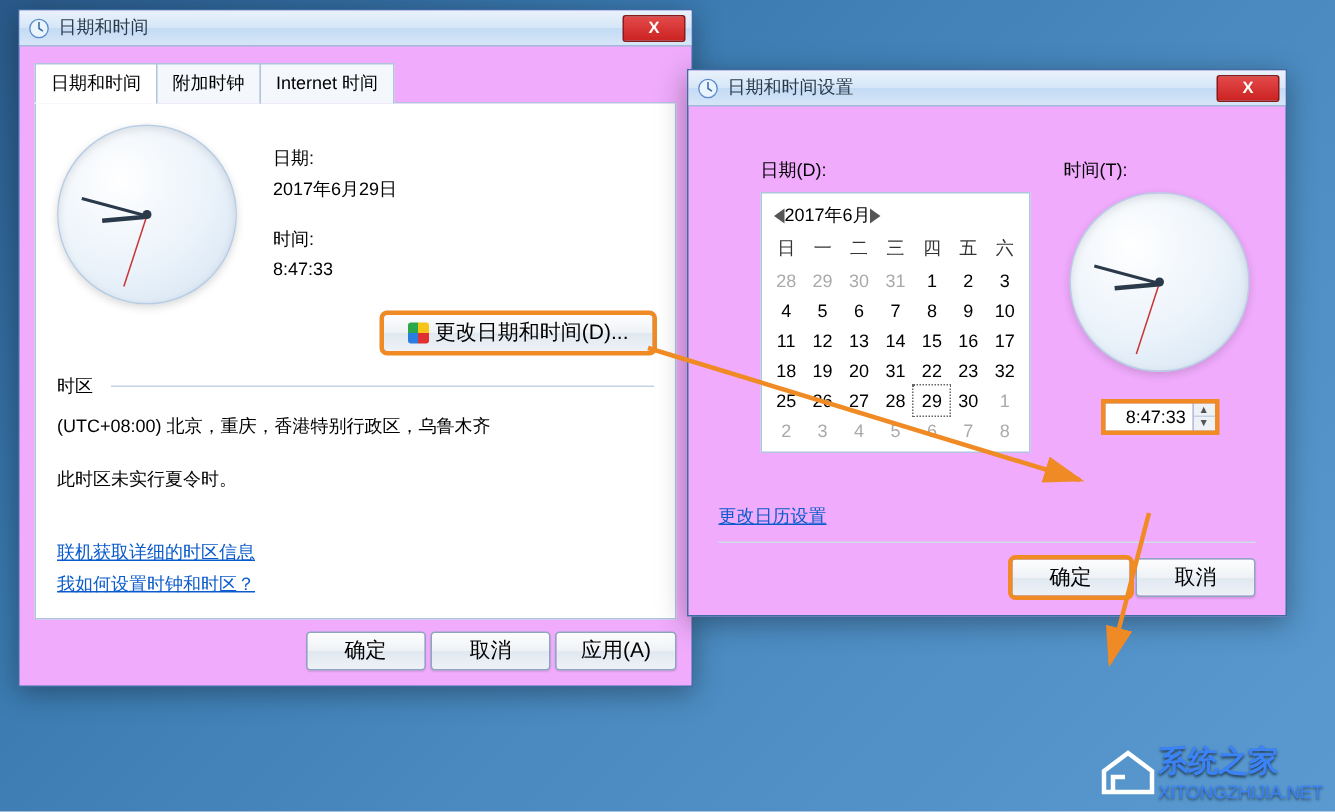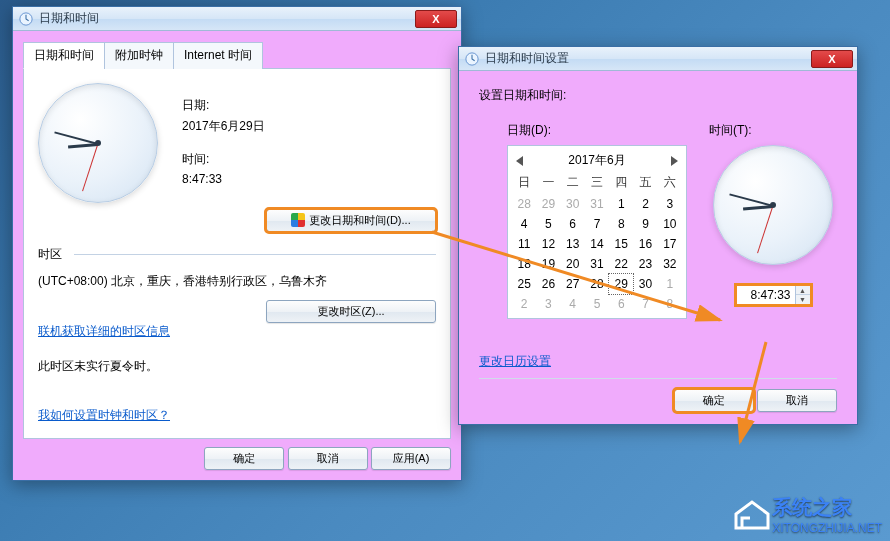--- a/index.html
+++ b/index.html
@@ -59,38 +59,38 @@
   }
   .hand { position: absolute; left: 50%; top: 50%; background: #2a3a4a; transform-origin: 0 50%; }
   .hand.h { width: 30px; height: 3px; }
   .hand.m { width: 45px; height: 2px; }
   .hand.s { width: 50px; height: 1px; background:#c33; }
   .dot { position:absolute; left:50%; top:50%; width:6px; height:6px; margin:-3px; border-radius:50%; background:#2a3a4a; }
 
   .winbtn {
     background: linear-gradient(#fdfdfd,#eef2f6 50%,#e0e8f0 51%,#eef2f6);
     border: 1px solid #8da5bf; border-radius: 3px;
-    padding: 3px 16px; cursor: pointer; font-size: 11px;
+    padding: 3px 16px; cursor: pointer; font-size: 14px;
     box-shadow: 0 1px 1px rgba(0,0,0,.1);
     min-width: 80px;
   }
   .winbtn.shield::before {
     content:""; display:inline-block; width:14px; height:14px;
     vertical-align:-3px; margin-right:4px;
     background: conic-gradient(#f5c518 0 90deg,#e03030 90deg 180deg,#2a7de1 180deg 270deg,#2aa84a 270deg 360deg);
     border-radius: 2px;
   }
 
   .link { color: #0a5bcc; text-decoration: underline; cursor: pointer; }
 
   
   .cal {
     border: 1px solid #b0c4de; padding: 4px; width: 180px; background:#fff;
   }
-  .calhead { display:flex; justify-content:space-between; align-items:center; padding:2px 4px; }
+  .calhead { display:flex; justify-content:flex-start; align-items:center; padding:2px 4px; }
   .arrow { width: 0; height: 0; cursor:pointer; }
   .arrow.l { border-top:5px solid transparent; border-bottom:5px solid transparent; border-right:7px solid #555; }
   .arrow.r { border-top:5px solid transparent; border-bottom:5px solid transparent; border-left:7px solid #555; }
   table.calgrid { width: 100%; border-collapse: collapse; font-size: 12px; }
   table.calgrid th, table.calgrid td { text-align:center; padding:3px 0; width: 14.28%; }
   table.calgrid th { color:#333; font-weight: normal; }
   td.grey { color:#aaa; }
   td.today { outline:1px dotted #666; }
 
   .spinwrap { display:flex; border:1px solid #8da5bf; align-items:stretch; }
@@ -147,26 +147,23 @@
       </div>
       <div style="text-align:right; margin-top:6px;">
         <button class="winbtn shield hl" style="min-width:170px;">更改日期和时间(D)...</button>
       </div>
 
       <div style="margin-top:14px; display:flex; align-items:center;">
         <span style="margin-right:12px;">时区</span>
         <div style="flex:1; border-top:1px solid #c3d2e4;"></div>
       </div>
       <div style="margin:10px 0;">(UTC+08:00) 北京，重庆，香港特别行政区，乌鲁木齐</div>
-      <div style="text-align:right;">
-        <button class="winbtn" style="min-width:170px;">更改时区(Z)...</button>
-      </div>
+      <div style="margin:18px 0 32px 0;">此时区未实行夏令时。</div>
+
       <div><span class="link">联机获取详细的时区信息</span></div>
-
-      <div style="margin:18px 0 32px 0;">此时区未实行夏令时。</div>
       <div style="margin-top:4px;"><span class="link">我如何设置时钟和时区？</span></div>
     </div>
 
     <div style="text-align:right; padding:8px 0 4px 0;">
       <button class="winbtn">确定</button>
       <button class="winbtn">取消</button>
       <button class="winbtn">应用(A)</button>
     </div>
   </div>
 </div>
@@ -175,21 +172,20 @@
   <div class="titlebar">
     <svg class="icon" viewBox="0 0 16 16">
         <circle cx="8" cy="8" r="7" fill="#eaf4ff" stroke="#5a8acb"></circle>
         <path d="M8 3v5l3 2" stroke="#3a6ea5" fill="none" stroke-width="1.2"></path>
       </svg>
     <span>日期和时间设置</span>
     <span class="spacer"></span>
     <div class="closebtn">X</div>
   </div>
   <div class="body" style="padding:16px 20px 12px 20px;">
-    <div>设置日期和时间:</div>
 
     <div style="display:flex; margin-top:18px; gap:22px;">
       <div style="flex:0 0 auto;padding-left:28px;">
         <div>日期(D):</div>
         <div class="cal" style="margin-top:6px;">
           <div class="calhead">
             <div class="arrow l"></div>
             <span>2017年6月</span>
             <div class="arrow r"></div>
           </div>

